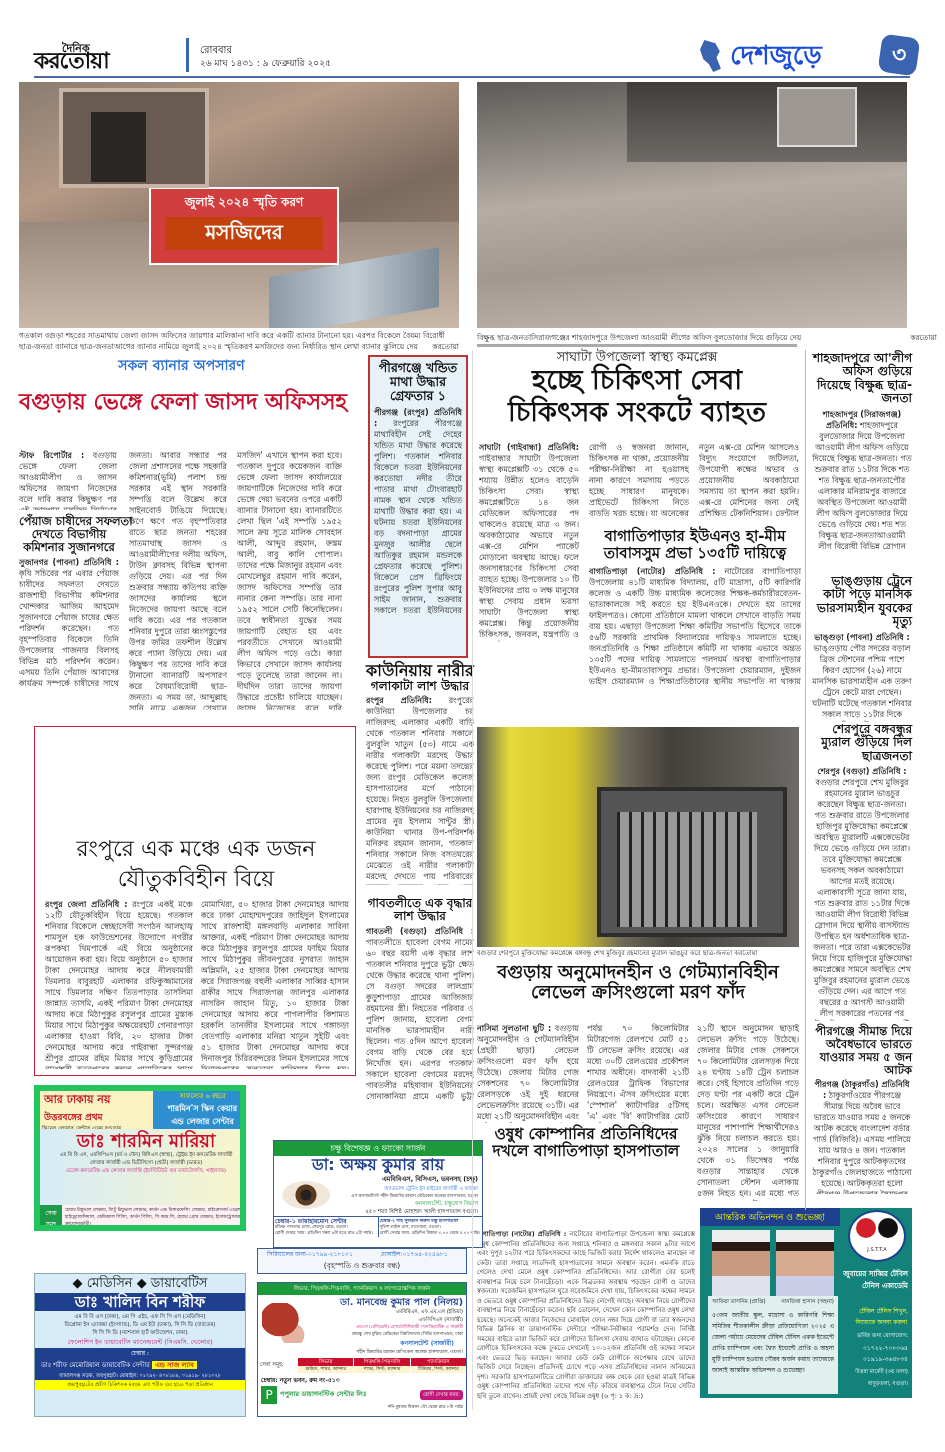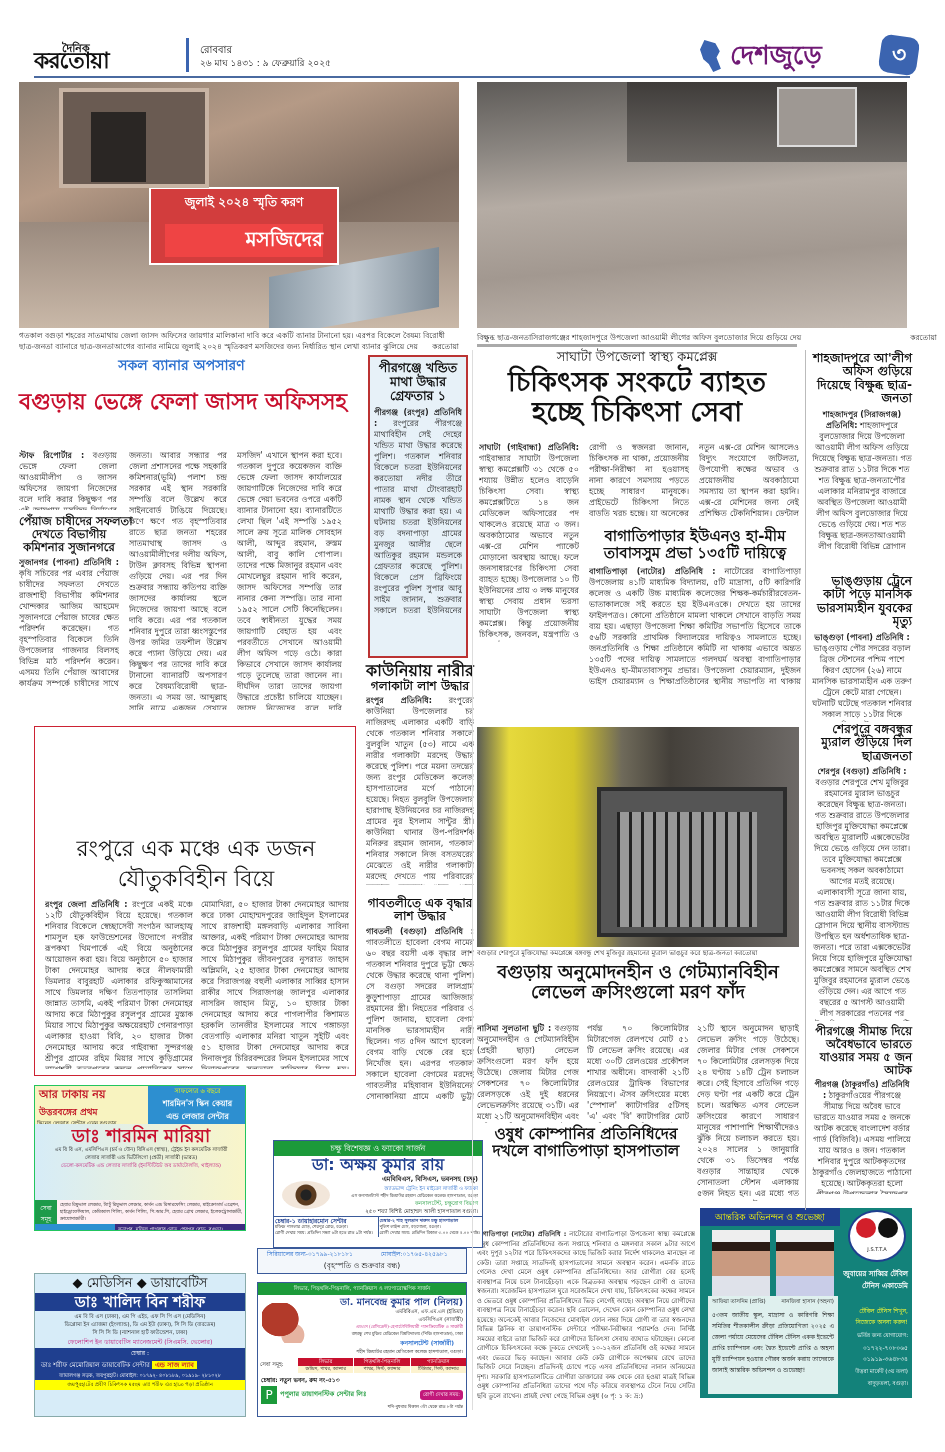--- a/index.html
+++ b/index.html
@@ -16,33 +16,33 @@
 </head>
 <body>
 
 <div class="abs" style="left:0;top:0;width:945px;height:70px">
   <div class="abs" style="left:62px;top:40px;font-size:11px;font-weight:bold">দৈনিক</div>
   <div class="abs" style="left:34px;top:50px;font-size:22px;font-weight:900;letter-spacing:-1px;line-height:22px">করতোয়া</div>
   <div class="abs" style="left:186px;top:38px;width:3px;height:34px;background:#3b64b0"></div>
   <div class="abs" style="left:200px;top:42px;font-size:10px">রোববার</div>
   <div class="abs" style="left:200px;top:56px;font-size:9px">২৬ মাঘ ১৪৩১ : ৯ ফেব্রুয়ারি ২০২৫</div>
   <div class="abs" style="left:700px;top:40px;width:22px;height:32px;background:#3b64b0;clip-path:polygon(20% 0,70% 10%,90% 35%,75% 55%,95% 90%,60% 100%,40% 75%,15% 60%,0 30%)"></div>
-  <div class="abs" style="left:730px;top:38px;font-size:26px;font-weight:bold;color:#701a75;line-height:34px">দেশজুড়ে</div>
+  <div class="abs" style="left:730px;top:38px;font-size:26px;font-weight:bold;color:#1d4ed8;line-height:34px">দেশজুড়ে</div>
   <div class="abs" style="left:880px;top:36px;width:38px;height:38px;background:#3b64b0;border-radius:10px;transform:rotate(8deg);display:flex;align-items:center;justify-content:center">
     <span style="color:#fff;font-size:22px;font-weight:bold;transform:rotate(-8deg)">৩</span>
   </div>
   <div class="abs rule" style="left:34px;top:76px;width:876px;height:2px"></div>
 </div>
 
 <div class="abs photo" style="left:19px;top:82px;width:440px;height:246px;background:linear-gradient(160deg,#8a7c70 0%,#b59a86 30%,#7c6a5e 60%,#a89484 100%)">
   <div class="abs" style="left:0;top:140px;width:440px;height:106px;background:linear-gradient(180deg,#9a8a7e,#c9b8a8)"></div>
   <div class="abs" style="left:250px;top:180px;width:170px;height:60px;background:linear-gradient(90deg,#8b9aa6,#c2ccd4,#7d8b97);transform:skewY(-10deg)"></div>
   <div class="abs" style="left:130px;top:105px;width:190px;height:78px;background:#d23d3d;border:2px solid #fff">
     <div style="color:#fff;font-size:12px;font-weight:bold;text-align:center;padding-top:4px">জুলাই ২০২৪ স্মৃতি করণ</div>
-    <div style="color:#fff;font-size:20px;font-weight:bold;text-align:right;background:#ef4444;margin:11px 14px 0">মসজিদের</div>
+    <div style="color:#fff;font-size:20px;font-weight:bold;text-align:center;background:#c2410c;margin:4px 14px 0">মসজিদের</div>
   </div>
   <div class="abs" style="left:40px;top:6px;width:150px;height:100px;background:#6a5b52;border:4px solid #c8b4a4"></div>
   <div class="abs" style="left:72px;top:30px;width:55px;height:70px;background:#2a2624"></div>
 </div>
 <div class="abs cap" style="left:19px;top:330px;width:440px;height:24px;overflow:hidden">
   <span>গতকাল বগুড়া শহরের সাতমাথায় জেলা জাসদ অফিসের জায়গার মালিকানা দাবি করে একটি ব্যানার টানানো হয়। এরপর বিকেলে বৈষম্য বিরোধী ছাত্র-জনতা ব্যানারে ছাত্র-জনতাআগের ব্যানার নামিয়ে জুলাই ২০২৪ স্মৃতিকরণ মসজিদের জন্য নির্ধারিত স্থান লেখা ব্যানার ঝুলিয়ে দেয়</span>
   <span style="float:right">করতোয়া</span>
 </div>
 
 <div class="abs photo" style="left:477px;top:82px;width:430px;height:246px;background:linear-gradient(175deg,#5e5b58 0%,#8b8681 25%,#b5aca4 45%,#a29890 70%,#c4bab1 100%)">
@@ -109,22 +109,22 @@
   <div class="abs txt" style="left:10px;top:172px;width:148px;height:170px">
     <b>রংপুর জেলা প্রতিনিধি :</b> <span>রংপুরে একই মঞ্চে ১২টি যৌতুকবিহীন বিয়ে হয়েছে। গতকাল শনিবার বিকেলে স্বেচ্ছাসেবী সংগঠন আলহাজ্ব শামসুল হক ফাউন্ডেশনের উদ্যোগে নগরীর রূপকথা থিমপার্কে এই বিয়ে অনুষ্ঠানের আয়োজন করা হয়। বিয়ে অনুষ্ঠানে ৫০ হাজার টাকা দেনমোহর আদায় করে নীলফামারী ডিমলার বাবুরহাট এলাকার রফিকুজ্জামানের সাথে ডিমলার দক্ষিণ তিতপাড়ার তাসলিমা জান্নাত তাসমি, একই পরিমাণ টাকা দেনমোহর আদায় করে মিঠাপুকুর রসুলপুর গ্রামের মুস্তাক মিয়ার সাথে মিঠাপুকুর অক্ষয়েরহাট গেনারপাড়া এলাকার হাওয়া বিবি, ২০ হাজার টাকা দেনমোহর আদায় করে গাইবান্ধা সুন্দরগঞ্জ শ্রীপুর গ্রামের রহিম মিয়ার সাথে কুড়িগ্রামের নাগেশ্বরী রতনপুরের কুন্তল প্রামানিকের সাথে আসুরিয়া এলাকার কেয়া রাণী একা, দেড় লাখ টাকা দেনমোহর আদায় করে দিনাজপুর পার্বতীপুর দোলাপাড়ার শামিম আখতারের সাথে পার্বতীপুর দুর্গাপুরের জহুরুল দোহা টুম্পা, ৬৫ হাজার ৫৯৯ টাকা দেনমোহর আদায় করে দিনাজপুর নবাবগঞ্জের ডেলপুকুরিয়া গ্রামের রাইন সরকারের সাথে ফুলবাড়ি খয়েরপুকুরা এলাকার</span>
   </div>
   <div class="abs txt" style="left:166px;top:172px;width:148px;height:170px">
     <span>মোমাখিরা, ৫০ হাজার টাকা দেনমোহর আদায় করে ঢাকা মোহাম্মদপুরের জাহিদুল ইসলামের সাথে রাজশাহী মঙ্গলবাড়ি এলাকার সাবিনা আক্তার, একই পরিমাণ টাকা দেনমোহর আদায় করে মিঠাপুকুর রসুলপুর গ্রামের ফাহিম মিয়ার সাথে মিঠাপুকুর জীবনপুরের নুসরাত জাহান অম্লিমনি, ২৫ হাজার টাকা দেনমোহর আদায় করে সিরাজগঞ্জ বহুলী এলাকার সাব্বির হাসান রাকীর সাথে সিরাজগঞ্জ জালপুর এলাকার নাসরিন জাহান মিতু, ১০ হাজার টাকা দেনমোহর আদায় করে পাগলাপীর কিশামত হরকলি তানজীর ইসলামের সাথে গঙ্গাচড়া বেতগাড়ি এলাকার মনিরা খাতুন সুইটি এবং ৫১ হাজার টাকা দেনমোহর আদায় করে দিনাজপুর চিরিরবন্দরের লিমন ইসলামের সাথে দিনাজপুরের সুলতানা রাজিয়ার বিয়ে হয়। 'যৌতুককে ঘৃণা করি, মহরানাকে সম্মানের সাথে গ্রহণ করি' স্লোগানকে সামনে রেখে ব্যাপক আয়োজন করে ফাউন্ডেশন। বর ও কনেদের মঞ্চে বসিয়ে কমিউনিটি সেন্টারে ফুল দিয়ে স্বাগত জানান নাসির উদ্দিন। এরপর কাজী সাহেবের উপস্থিতিতে বিয়ে পড়ান মসজিদের খতিব</span> 
   </div>
 </div>
 
 <div class="abs" style="left:477px;top:350px;width:320px;height:80px">
   <div class="hl" style="font-size:13px;font-weight:normal">সাঘাটা উপজেলা স্বাস্থ্য কমপ্লেক্স</div>
+  <div class="hl" style="font-size:27px">হচ্ছে চিকিৎসা সেবা</div>
   <div class="hl" style="font-size:27px;margin-top:2px">চিকিৎসক সংকটে ব্যাহত</div>
-  <div class="hl" style="font-size:27px">হচ্ছে চিকিৎসা সেবা</div>
 </div>
 <div class="abs txt" style="left:479px;top:442px;width:100px;height:200px">
   <b>সাঘাটা (গাইবান্ধা) প্রতিনিধি:</b> <span>গাইবান্ধার সাঘাটা উপজেলা স্বাস্থ্য কমপ্লেক্সটি ৩১ থেকে ৫০ শয্যায় উন্নীত হলেও বাড়েনি চিকিৎসা সেবা। স্বাস্থ্য কমপ্লেক্সটিতে ১৪ জন মেডিকেল অফিসারের পদ থাকলেও রয়েছে মাত্র ৩ জন। অবকাঠামোর অভাবে নতুন এক্স-রে মেশিন প্যাকেট মোড়ানো অবস্থায় আছে। ফলে জনসাধারণের চিকিৎসা সেবা ব্যাহত হচ্ছে। উপজেলার ১০ টি ইউনিয়নের প্রায় ৩ লক্ষ মানুষের স্বাস্থ্য সেবায় প্রধান ভরসা সাঘাটা উপজেলা স্বাস্থ্য কমপ্লেক্স। কিন্তু প্রয়োজনীয় চিকিৎসক, জনবল, যন্ত্রপাতি ও অবকাঠামোর অভাবে জনসাধারণ কাঙ্খিত চিকিৎসা থেকে বঞ্চিত হচ্ছে। চিকিৎসক সংকটে হাসপাতালে হচ্ছে না যে কোন অপারেশন। ফলে জনসাধারণকে ছুটতে হচ্ছে শহরের প্রাইভেট ক্লিনিক ও হাসপাতাল গুলোতে। বড় কিছু হলেই যেতে হচ্ছে রংপুর মেডিকেল কলেজ অথবা বগুড়া শহীদ জিয়াউর রহমান মেডিকেল কলেজ হাসপাতালে। উপজেলার চরাঞ্চলসহ দূর-দুরান্তের গরীব রোগীরা চিকিৎসা সেবা নিতে এসে ভোগান্তিতে পড়েন। হাসপাতালে চিকিৎসা সেবা নিতে আসা একাধিক</span>
 </div>
 <div class="abs txt" style="left:589px;top:442px;width:100px;height:74px">
   <span>রোগী ও স্বজনরা জানান, চিকিৎসক না থাকা, প্রয়োজনীয় পরীক্ষা-নিরীক্ষা না হওয়াসহ নানা কারণে সমস্যায় পড়তে হচ্ছে সাধারণ মানুষকে। প্রাইভেটে চিকিৎসা নিতে বাড়তি খরচ হচ্ছে। যা অনেকের পক্ষে সম্ভব হচ্ছে না। একযুগ ধরে এনালগ মেশিন দিয়ে চলছে এক্স-রে এর কাজ। দুই সপ্তাহ আগে</span>
 </div>
 <div class="abs txt" style="left:699px;top:442px;width:100px;height:74px">
   <span>নতুন এক্স-রে মেশিন আসলেও বিদ্যুৎ সংযোগে জটিলতা, উপযোগী কক্ষের অভাব ও প্রয়োজনীয় অবকাঠামো সমস্যায় তা স্থাপন করা হয়নি। এক্স-রে মেশিনের জন্য নেই প্রশিক্ষিত টেকনিশিয়ান। ডেন্টাল সার্জনের পদ থাকলেও চিকিৎসক নেই দীর্ঘদিন থেকে। প্যাথলজিক্যাল</span> 
 </div>
@@ -185,21 +185,21 @@
     <b>শেরপুর (বগুড়া) প্রতিনিধি :</b> <span>বগুড়ার শেরপুরে শেখ মুজিবুর রহমানের ম্যুরাল ভাঙচুর করেছেন বিক্ষুব্ধ ছাত্র-জনতা। গত শুক্রবার রাতে উপজেলার হাজিপুর মুক্তিযোদ্ধা কমপ্লেক্সে অবস্থিত ম্যুরালটি এক্সকেভেটর দিয়ে ভেঙে গুড়িয়ে দেন তারা। তবে মুক্তিযোদ্ধা কমপ্লেক্সে ভবনসহ সকল অবকাঠামো আগের মতই রয়েছে। এলাকাবাসী সূত্রে জানা যায়, গত শুক্রবার রাত ১১টার দিকে আওয়ামী লীগ বিরোধী বিভিন্ন স্লোগান দিয়ে স্থানীয় বাসস্ট্যান্ড উপস্থিত হন অর্ধশতাধিক ছাত্র-জনতা। পরে তারা এক্সকেভেটর নিয়ে গিয়ে হাজিপুরে মুক্তিযোদ্ধা কমপ্লেক্সের সামনে অবস্থিত শেখ মুজিবুর রহমানের ম্যুরাল ভেঙে গুঁড়িয়ে দেন। এর আগে গত বছরের ৫ আগস্ট আওয়ামী লীগ সরকারের পতনের পর উত্তেজিত ছাত্র-জনতাম্যুরালটি বিকৃত করেন। এসময় তারা শেখ হাসিনা ও তার দোসরদের দ্রুত বিচারের আওতায়</span> 
   </div>
 </div>
 <div class="abs" style="left:812px;top:1025px;width:100px;height:175px">
   <div class="hl" style="font-size:11.5px;text-align:right">পীরগঞ্জে সীমান্ত দিয়ে অবৈধভাবে ভারতে যাওয়ার সময় ৫ জন আটক</div>
   <div class="txt" style="height:115px;margin-top:2px;text-align:center">
     <b>পীরগঞ্জ (ঠাকুরগাঁও) প্রতিনিধি :</b> <span>ঠাকুরগাঁওয়ের পীরগঞ্জে সীমান্ত দিয়ে অবৈধ ভাবে ভারতে যাওয়ার সময় ৫ জনকে আটক করেছে বাংলাদেশ বর্ডার গার্ড (বিজিবি)। এসময় পালিয়ে যায় আরও ৪ জন। গতকাল শনিবার দুপুরে আটককৃতদের ঠাকুরগাঁও জেলহাজতে পাঠানো হয়েছে। আটককৃতরা হলো পীরগঞ্জ উপজেলার সৈয়দপুর ইউনিয়নের ইন্দুয়া গ্রামের রবি রায় (৪৫), অন্তর রায় (১৭), অপু রানী (১৫), কবিতা রাণী রায় (৪০) ও দিনাজপুরের বোচাগঞ্জ উপজেলার চেংগন</span> 
   </div>
 </div>
 
-<div class="abs" style="left:34px;top:1085px;width:212px;height:146px;border:1px solid #22c55e;overflow:hidden;background:#f5f0cc">
+<div class="abs" style="left:34px;top:1085px;width:212px;height:146px;border:6px solid #22c55e;overflow:hidden;background:#f5f0cc">
   <div class="abs" style="left:0;top:0;width:113px;height:38px;background:#f8f3c0">
     <div style="font-size:11px;color:#c01020;font-weight:bold;padding-left:4px">আর ঢাকায় নয়</div>
     <div style="font-size:9px;color:#c01020;font-weight:bold;padding-left:4px">উত্তরবঙ্গের প্রথম</div>
     <div style="font-size:5.5px;padding-left:2px;white-space:nowrap">স্কিনের লেজার সেন্টার এখন বগুড়ায়</div>
   </div>
   <div class="abs" style="left:113px;top:0;width:99px;height:38px;background:#2d8fd0;color:#fff;text-align:center">
     <div style="font-size:6.5px;color:#ff0">সাফল্যের ৬ বছরে</div>
     <div style="font-size:8px;font-weight:bold">শারমিন'স স্কিন কেয়ার</div>
     <div style="font-size:8px;font-weight:bold">এন্ড লেজার সেন্টার</div>
   </div>

